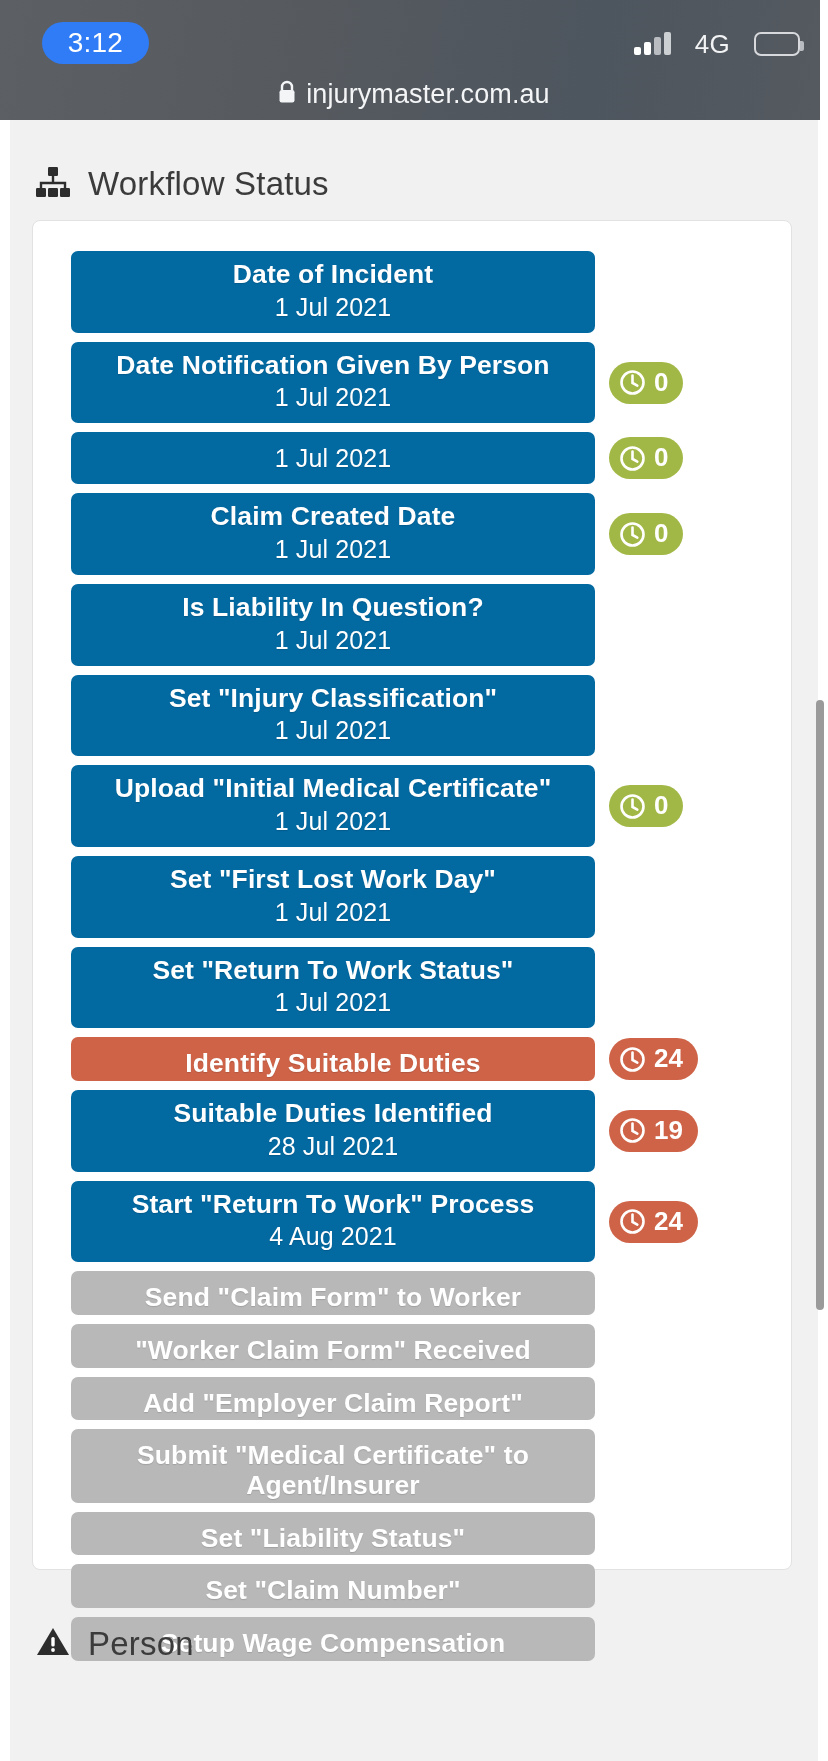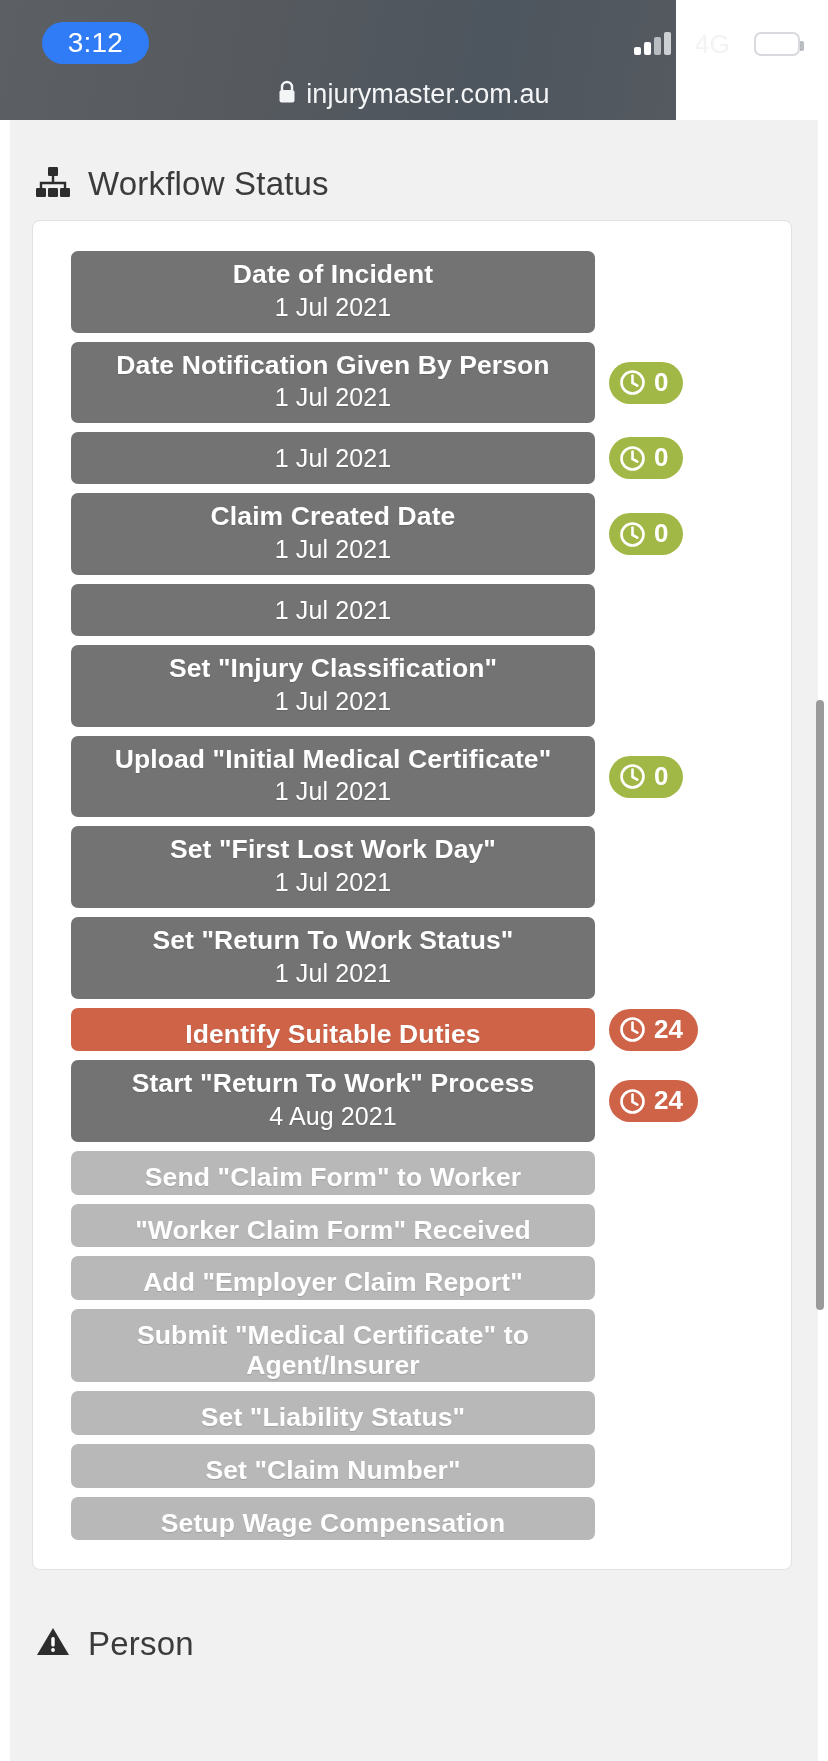--- a/index.html
+++ b/index.html
@@ -6,21 +6,21 @@
   html,body { width:828px; height:1761px; }
   body {
     font-family:"Liberation Sans", sans-serif;
     background:#ffffff;
     overflow:hidden;
     position:relative;
   }
 
   
   .browser-chrome{
-    position:absolute; left:0; top:0; width:676px; height:120px;
+    position:absolute; left:0; top:0; width:820px; height:120px;
     background:linear-gradient(100deg,#5c6065 0%,#565a5f 38%,#4d555e 72%,#555a60 100%);
   }
   .status-bar{
     position:absolute; left:0; top:0; width:828px; height:68px;
   }
   .time-pill{
     position:absolute; left:42px; top:22px;
     width:107px; height:42px; border-radius:21px;
     background:#2f7cf6;
     color:#ffffff; font-size:28px; font-weight:500;
@@ -90,21 +90,21 @@
     text-align:center; color:#ffffff;
   }
   .bar .lbl{
     font-size:26.5px; font-weight:700; line-height:1.12;
     letter-spacing:.1px; text-shadow:0 1px 1px rgba(0,0,0,.13);
   }
   .bar .dt{
     font-size:25px; font-weight:400; line-height:1.2; margin-top:2px;
     letter-spacing:.1px; text-shadow:0 1px 1px rgba(0,0,0,.13);
   }
-  .bar.green{ background:#737373; }
+  .bar.green{ background:#0369a1; }
   .bar.red  { background:#ce6348; }
   .bar.gray { background:#b8b8b8; }
   .bar.single{ padding:12px 12px 2px; }
 
   .badge{
     display:flex; align-items:center; gap:8px;
     margin-left:14px;
     height:42px; padding:0 15px 0 10px;
     border-radius:21px; color:#ffffff;
     font-size:26px; font-weight:700;
@@ -218,20 +218,21 @@
               <svg class="clock" width="27" height="27" viewBox="0 0 27 27">
                 <circle cx="13.5" cy="13.5" r="11" fill="none" stroke="#ffffff" stroke-width="2.6"></circle>
                 <path d="M13.5 6.6V13.9 L18.3 16.6" fill="none" stroke="#ffffff" stroke-width="2.6" stroke-linecap="round"></path>
               </svg>
             </span>
             <span class="num">0</span>
           </div>
         </div>
         <div class="step-row">
           <div class="bar green">
+            <div class="lbl">Is Liability In Question?</div>
             <div class="dt">1 Jul 2021</div>
           </div>
         </div>
         <div class="step-row">
           <div class="bar green">
             <div class="lbl">Set "Injury Classification"</div>
             <div class="dt">1 Jul 2021</div>
           </div>
         </div>
         <div class="step-row">
@@ -266,20 +267,35 @@
             <div class="lbl">Identify Suitable Duties</div>
           </div>
           <div class="badge red">
             <span>
               <svg class="clock" width="27" height="27" viewBox="0 0 27 27">
                 <circle cx="13.5" cy="13.5" r="11" fill="none" stroke="#ffffff" stroke-width="2.6"></circle>
                 <path d="M13.5 6.6V13.9 L18.3 16.6" fill="none" stroke="#ffffff" stroke-width="2.6" stroke-linecap="round"></path>
               </svg>
             </span>
             <span class="num">24</span>
+          </div>
+        </div>
+        <div class="step-row">
+          <div class="bar green">
+            <div class="lbl">Suitable Duties Identified</div>
+            <div class="dt">28 Jul 2021</div>
+          </div>
+          <div class="badge red">
+            <span>
+              <svg class="clock" width="27" height="27" viewBox="0 0 27 27">
+                <circle cx="13.5" cy="13.5" r="11" fill="none" stroke="#ffffff" stroke-width="2.6"></circle>
+                <path d="M13.5 6.6V13.9 L18.3 16.6" fill="none" stroke="#ffffff" stroke-width="2.6" stroke-linecap="round"></path>
+              </svg>
+            </span>
+            <span class="num">19</span>
           </div>
         </div>
         <div class="step-row">
           <div class="bar green">
             <div class="lbl">Start "Return To Work" Process</div>
             <div class="dt">4 Aug 2021</div>
           </div>
           <div class="badge red">
             <span>
               <svg class="clock" width="27" height="27" viewBox="0 0 27 27">

